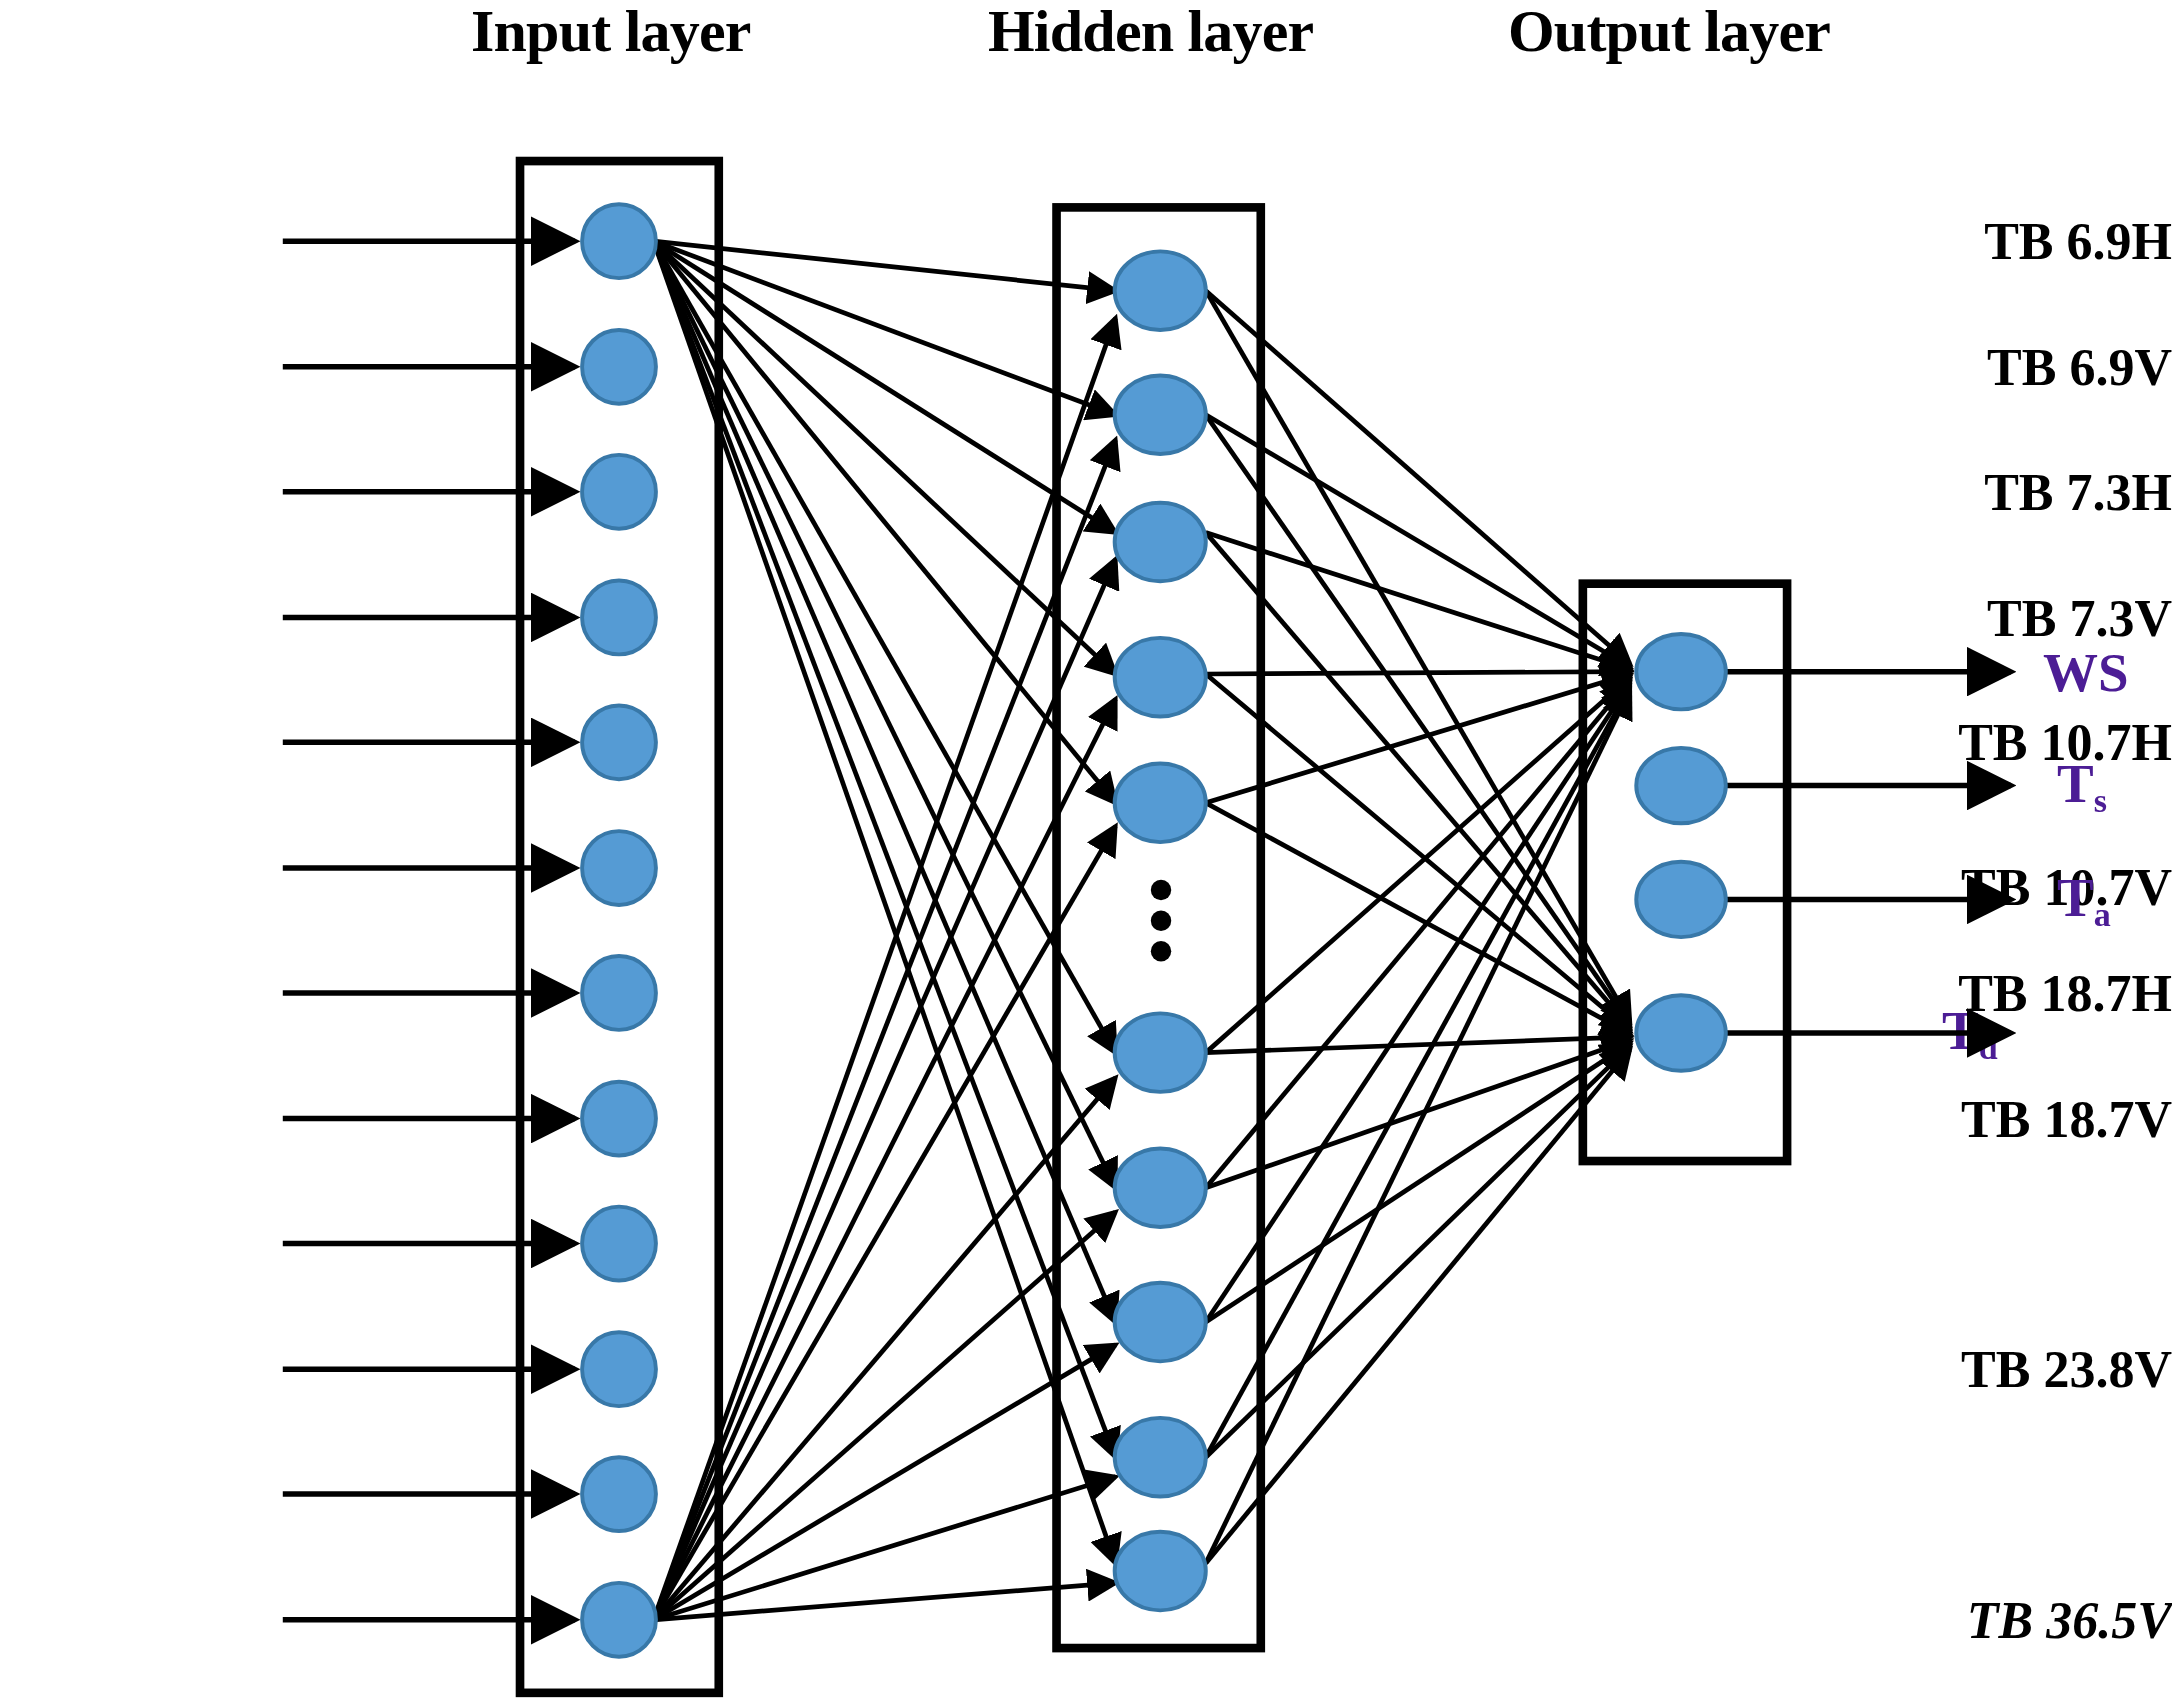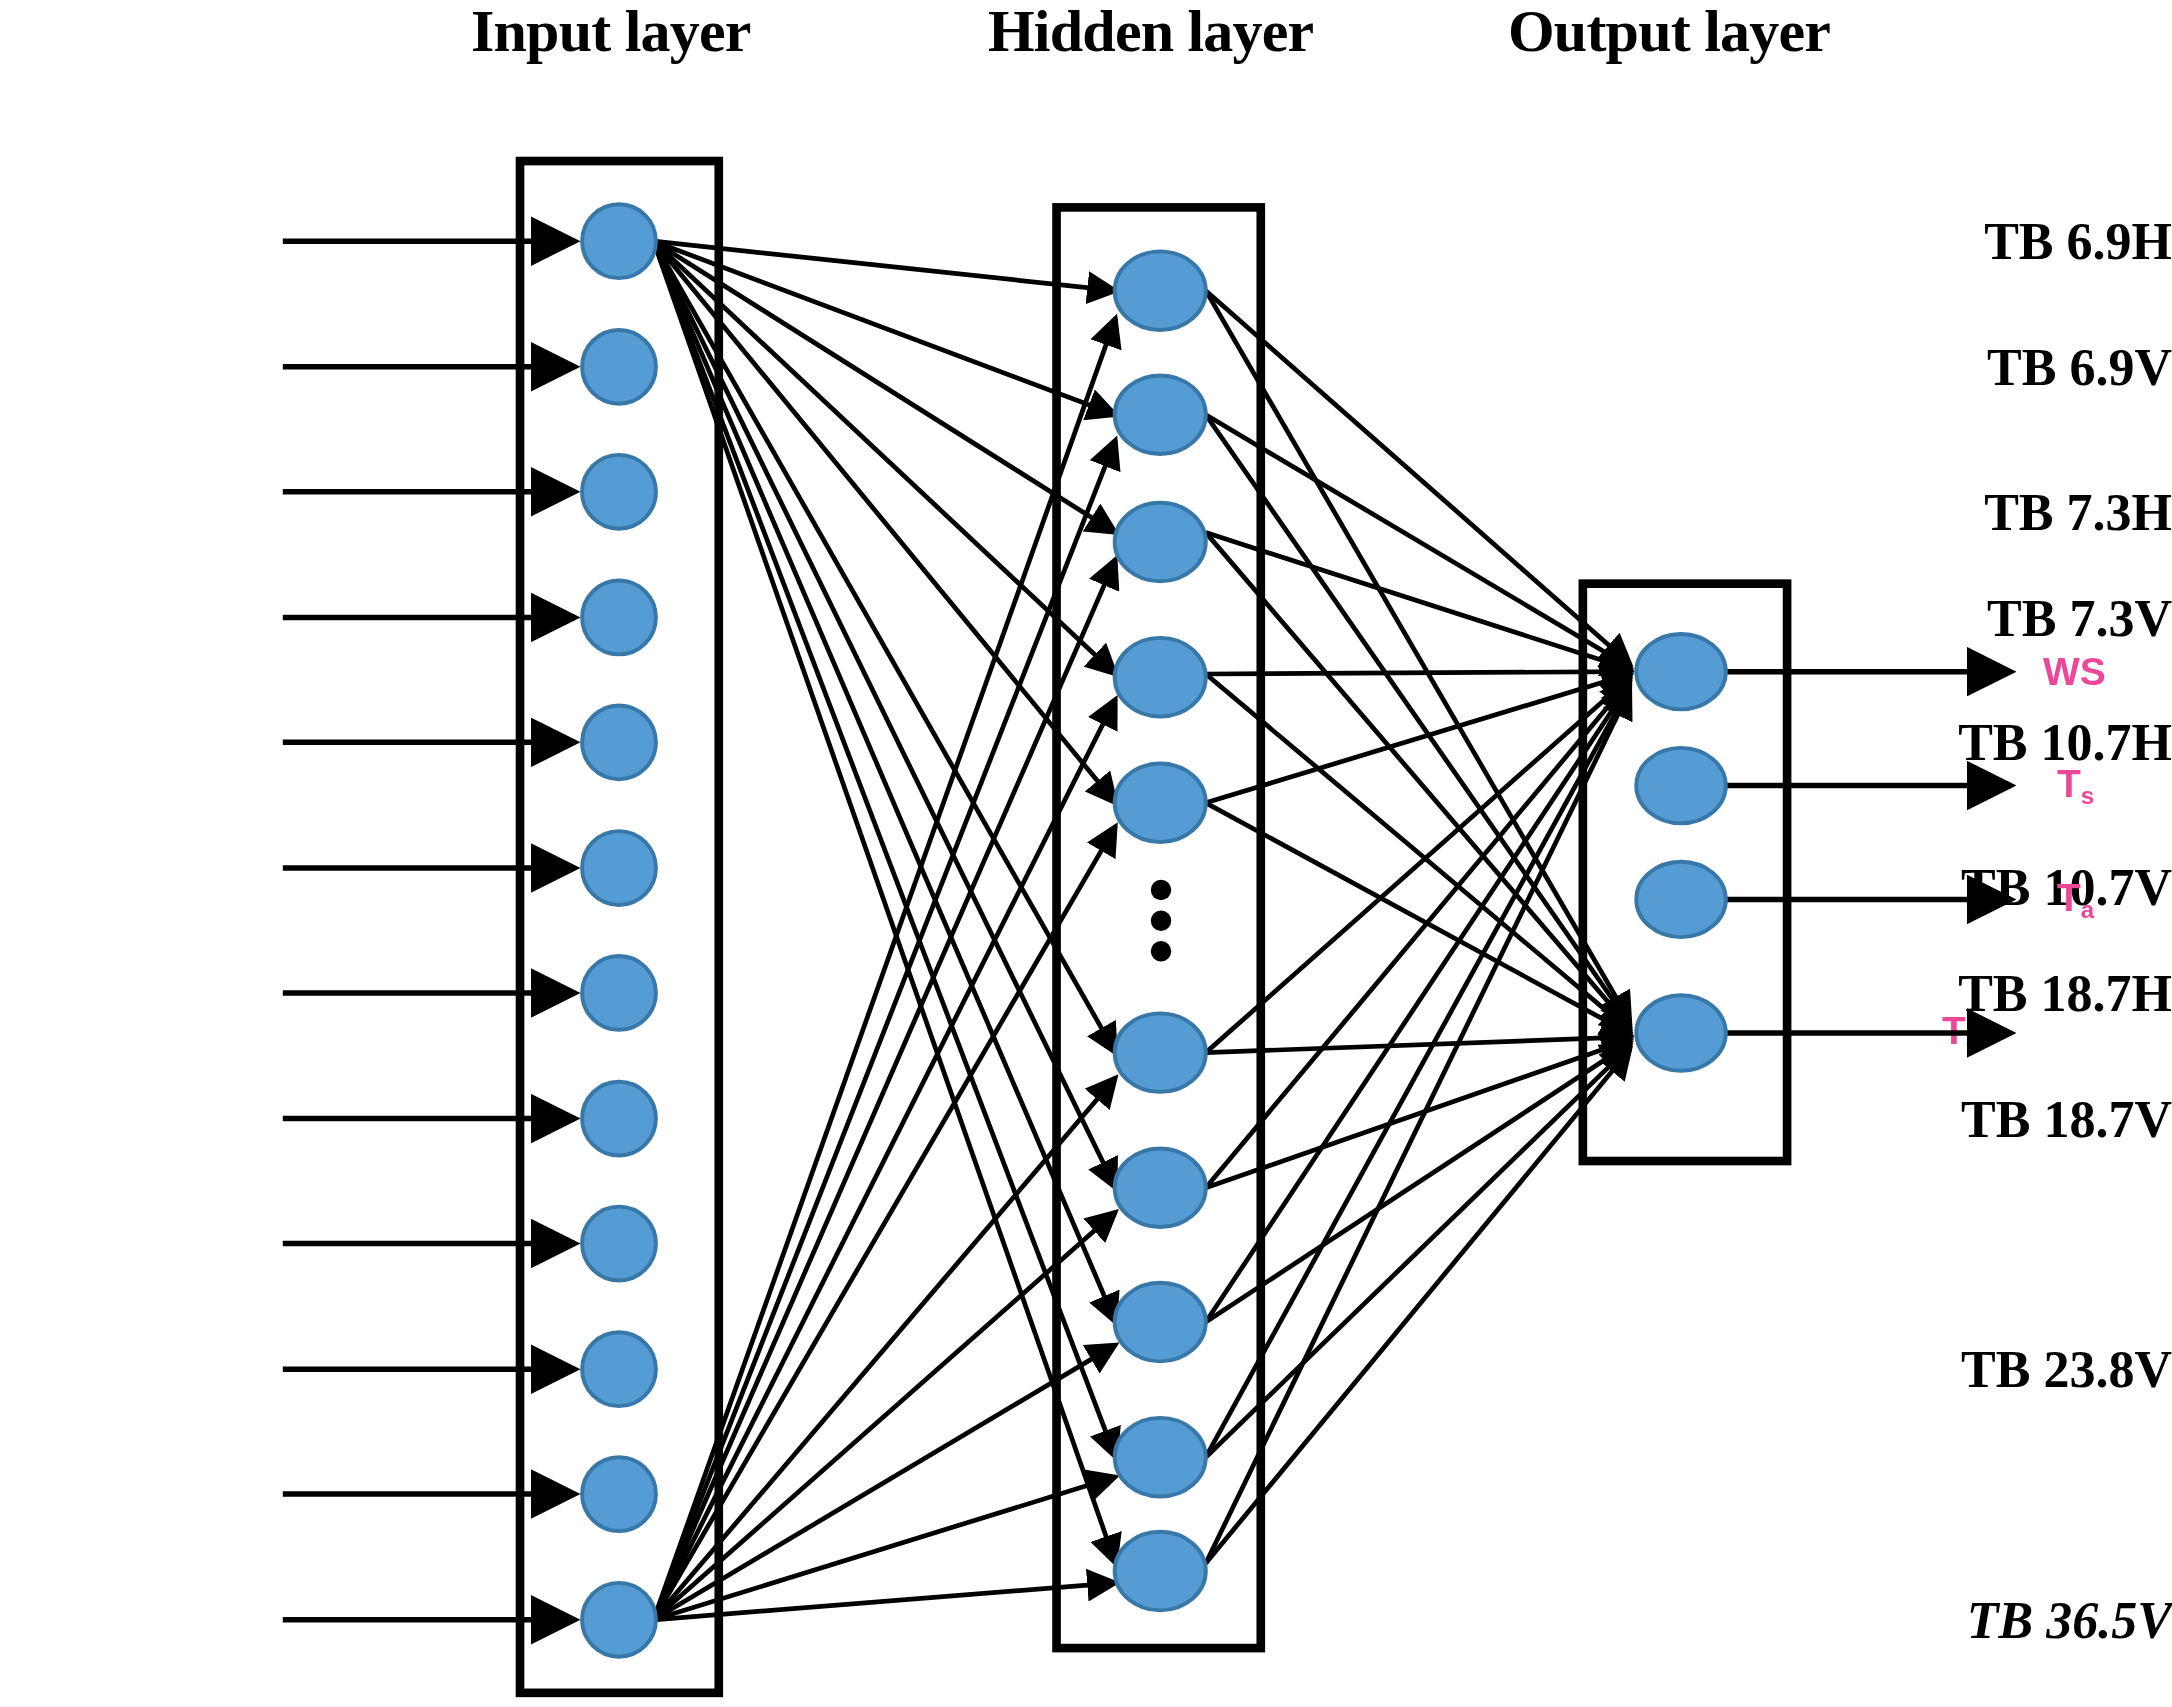--- a/index.html
+++ b/index.html
@@ -21,41 +21,41 @@
     font-weight:bold;
     font-size:52px;
     color:#000000;
     white-space:nowrap;
     text-align:right;
     right:0;
     transform:translateY(-50%);
   }
   .out-label{
     position:absolute;
-    font-family:Liberation Sans, sans-serif;
+    font-family:Liberation Serif, serif;
     font-weight:bold;
-    font-size:39px;
-    color:#ec4899;
+    font-size:55px;
+    color:#4c1d95;
     white-space:nowrap;
     transform:translateY(-50%);
   }
   .out-label sub{font-size:0.62em;vertical-align:-0.28em;font-weight:bold;}
 </style>
 </head>
 <body>
 
 <div id="stage">
 
   <div class="layer-title" style="left:471px;top:-3.1px;">Input layer</div>
   <div class="layer-title" style="left:988px;top:-3.1px;">Hidden layer</div>
   <div class="layer-title" style="left:1508px;top:-3.1px;">Output layer</div>
 
   <div class="in-label" style="top:241px;width:271px;">TB 6.9H</div>
   <div class="in-label" style="top:367px;width:271px;">TB 6.9V</div>
-  <div class="in-label" style="top:492px;width:271px;margin-top:20px;">TB 7.3H</div>
+  <div class="in-label" style="top:492px;width:271px;">TB 7.3H</div>
   <div class="in-label" style="top:618px;width:271px;">TB 7.3V</div>
   <div class="in-label" style="top:742px;width:271px;">TB 10.7H</div>
   <div class="in-label" style="top:868px;width:271px;margin-top:19px;">TB 10.7V</div>
   <div class="in-label" style="top:993px;width:271px;">TB 18.7H</div>
   <div class="in-label" style="top:1119px;width:271px;">TB 18.7V</div>
   <div class="in-label" style="top:1369px;width:271px;">TB 23.8V</div>
   <div class="in-label" style="top:1620px;width:271px;font-style:italic;">TB 36.5V</div>
 
   <div class="out-label" style="left:2043px;top:672px;"><span>WS</span></div>
   <div class="out-label" style="left:2057px;top:786px;"><span>T</span><sub>s</sub></div>

